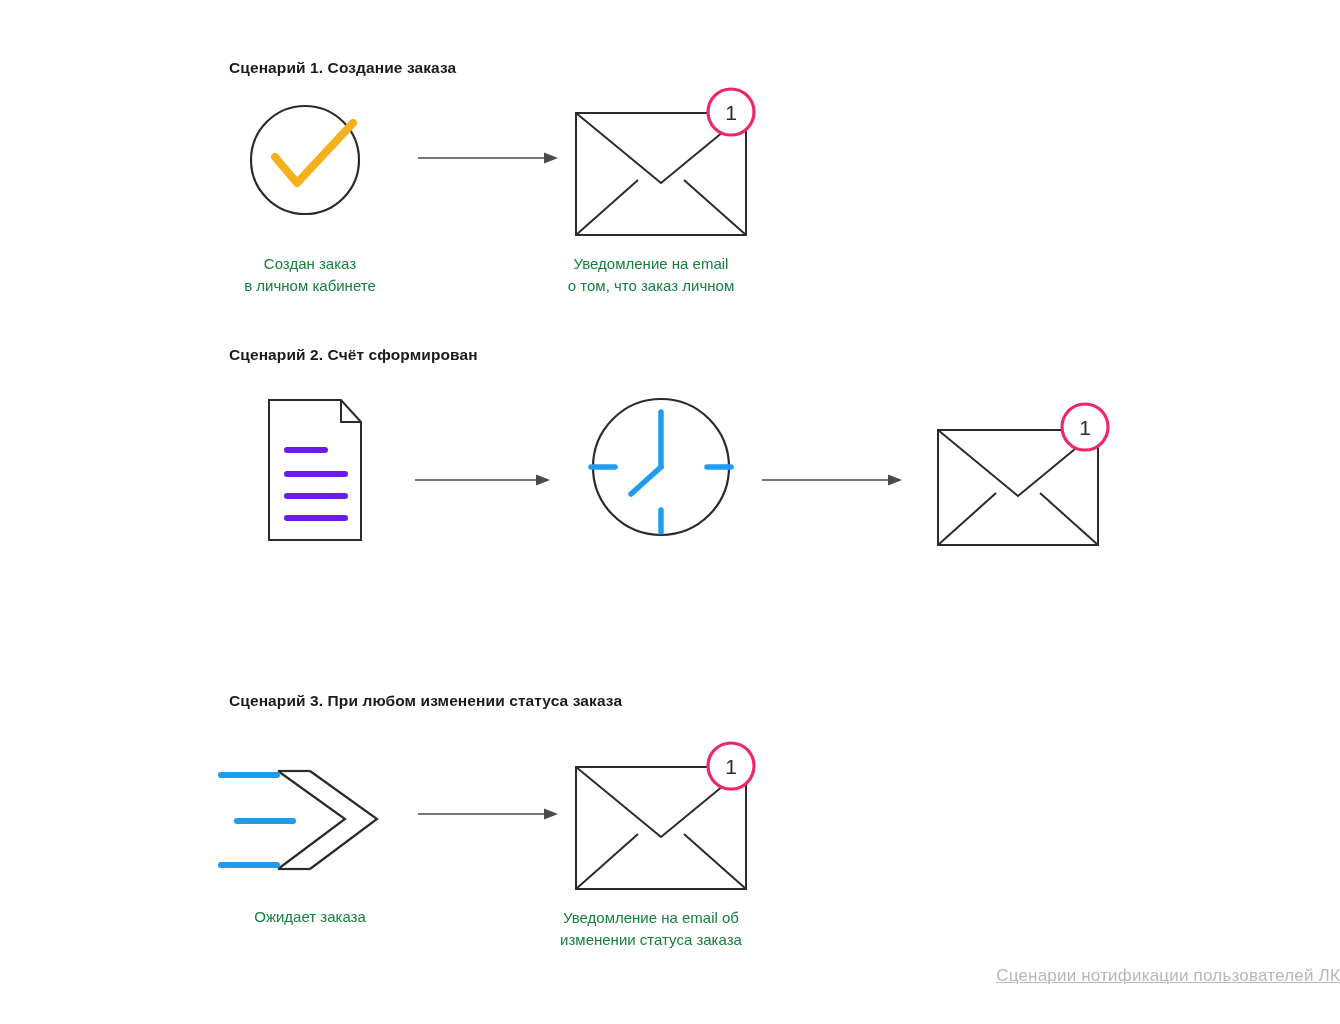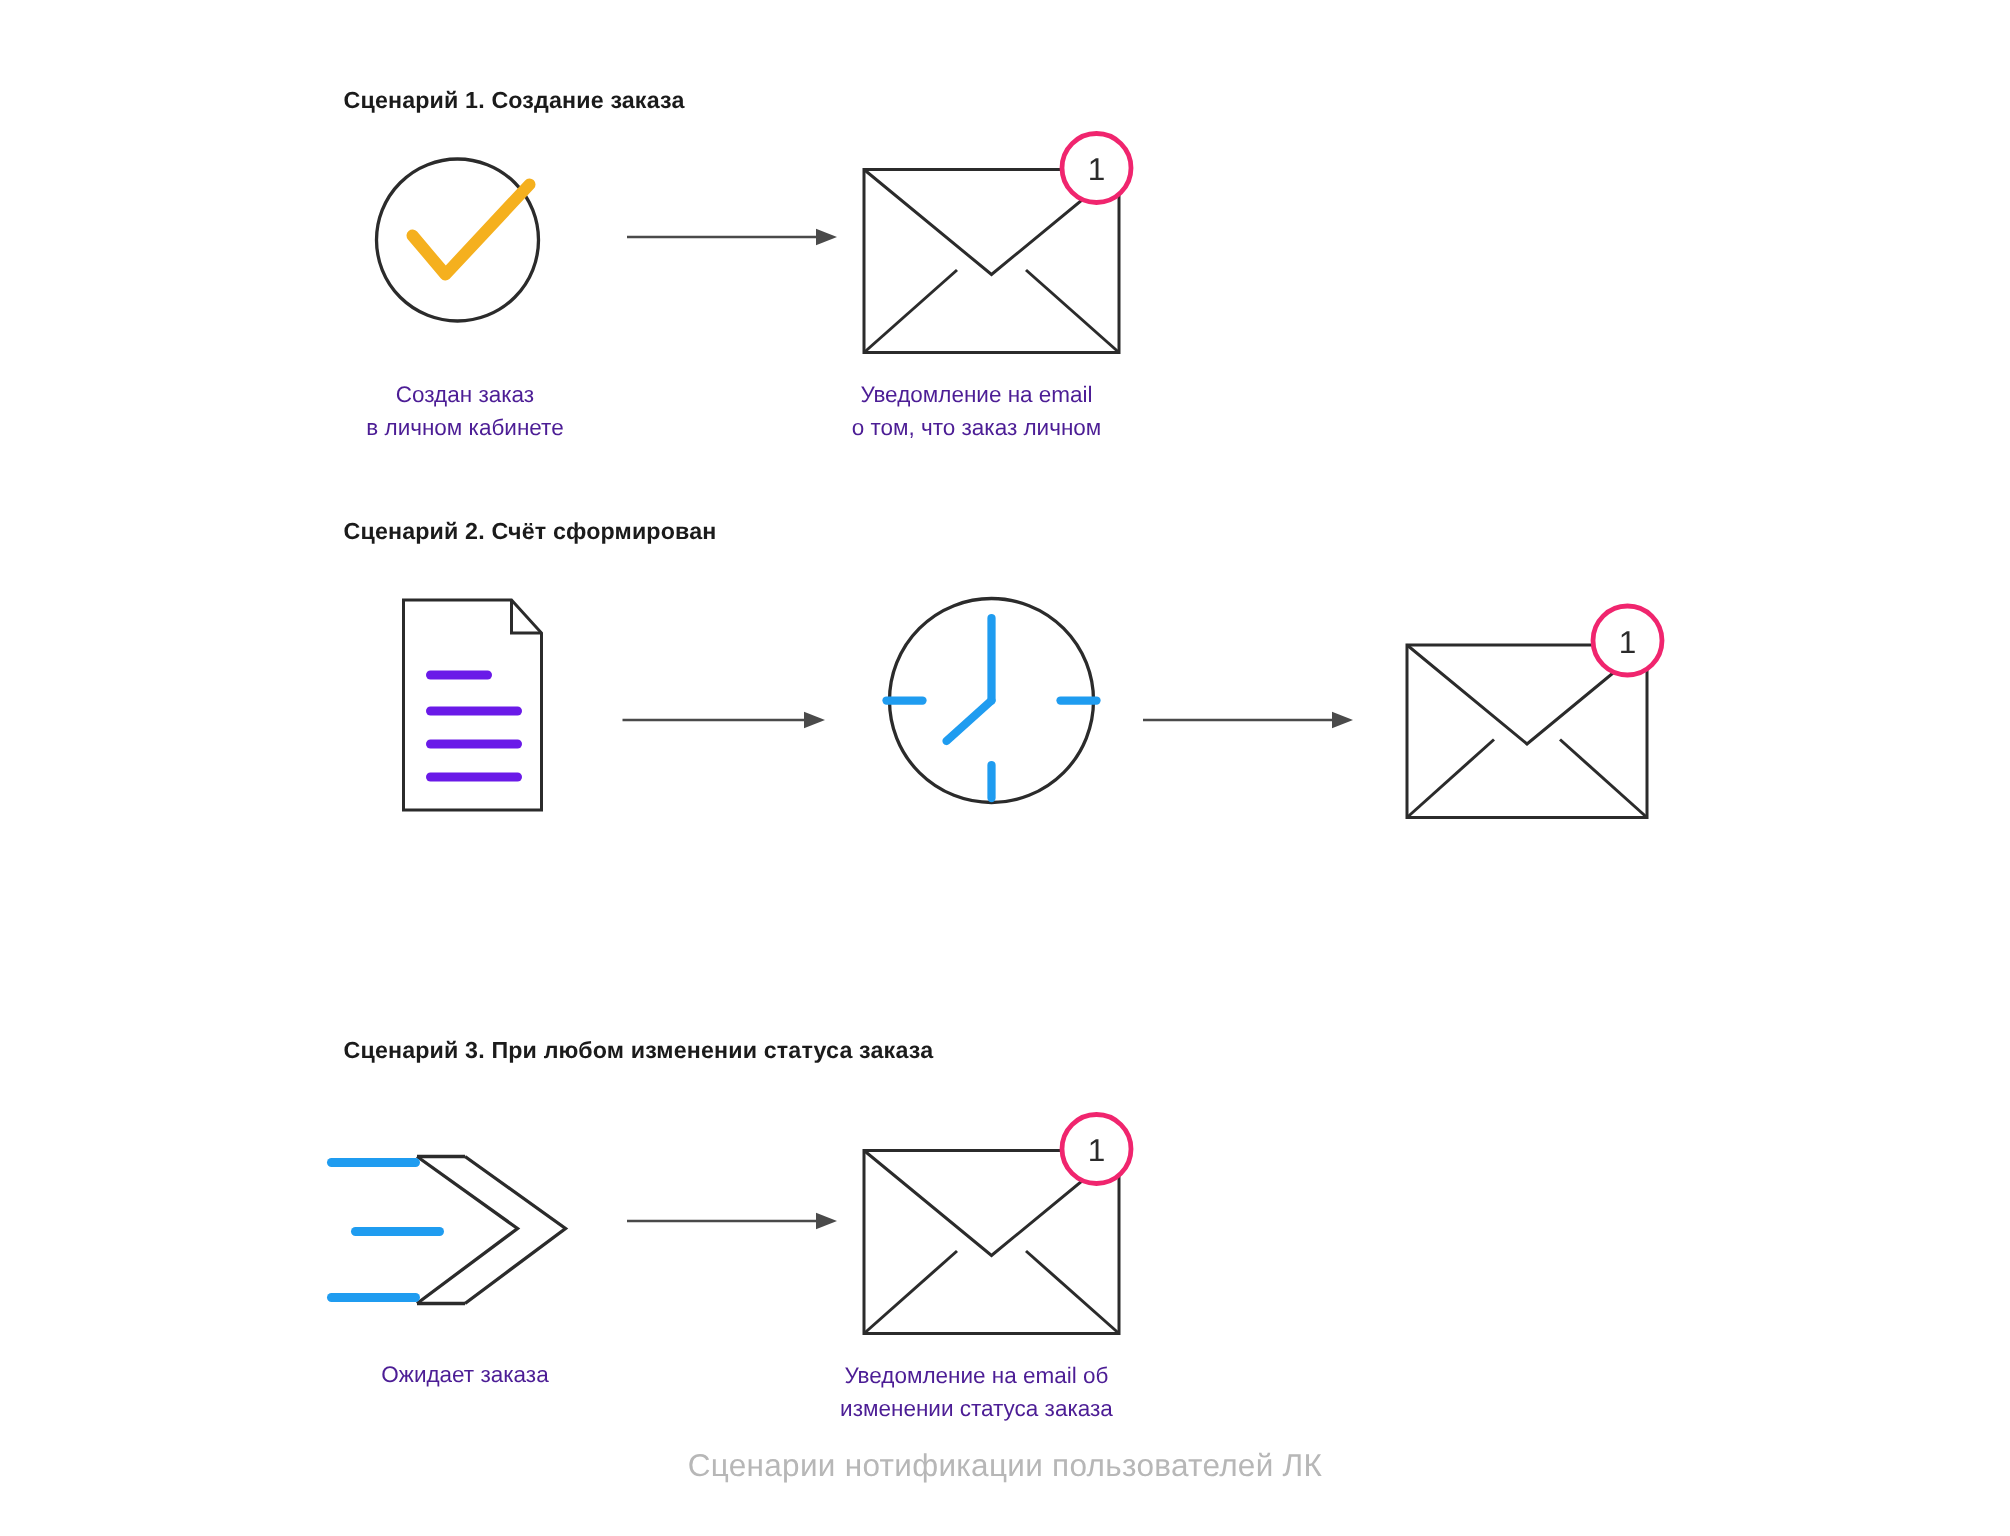--- a/index.html
+++ b/index.html
@@ -41,34 +41,35 @@
     position: relative;
     height: 170px;
     display: flex;
     align-items: center;
     justify-content: center;
   }
   .node .caption {
     margin-top: 8px;
     font-size: 15px;
     line-height: 22px;
-    color: #4c1d95;
+    color: #15803d;
     white-space: pre-line;
   }
   .arrow {
     position: absolute;
   }
   .footer {
     position: absolute;
     left: 0;
     right: 0;
-    text-align: center;
-    font-size: 21px;
+    text-align: right;
+    font-size: 17px;
     color: #b7b7b7;
     letter-spacing: 0.2px;
+    text-decoration: underline;
   }
   svg { display: block; overflow: visible; }
 </style>
 </head>
 <body>
 
 <div class="canvas">
 
   <div class="scenario" style="top:0;">
     <div class="scenario-title" style="top:36px;margin-top:23px;">Сценарий 1. Создание заказа</div>

